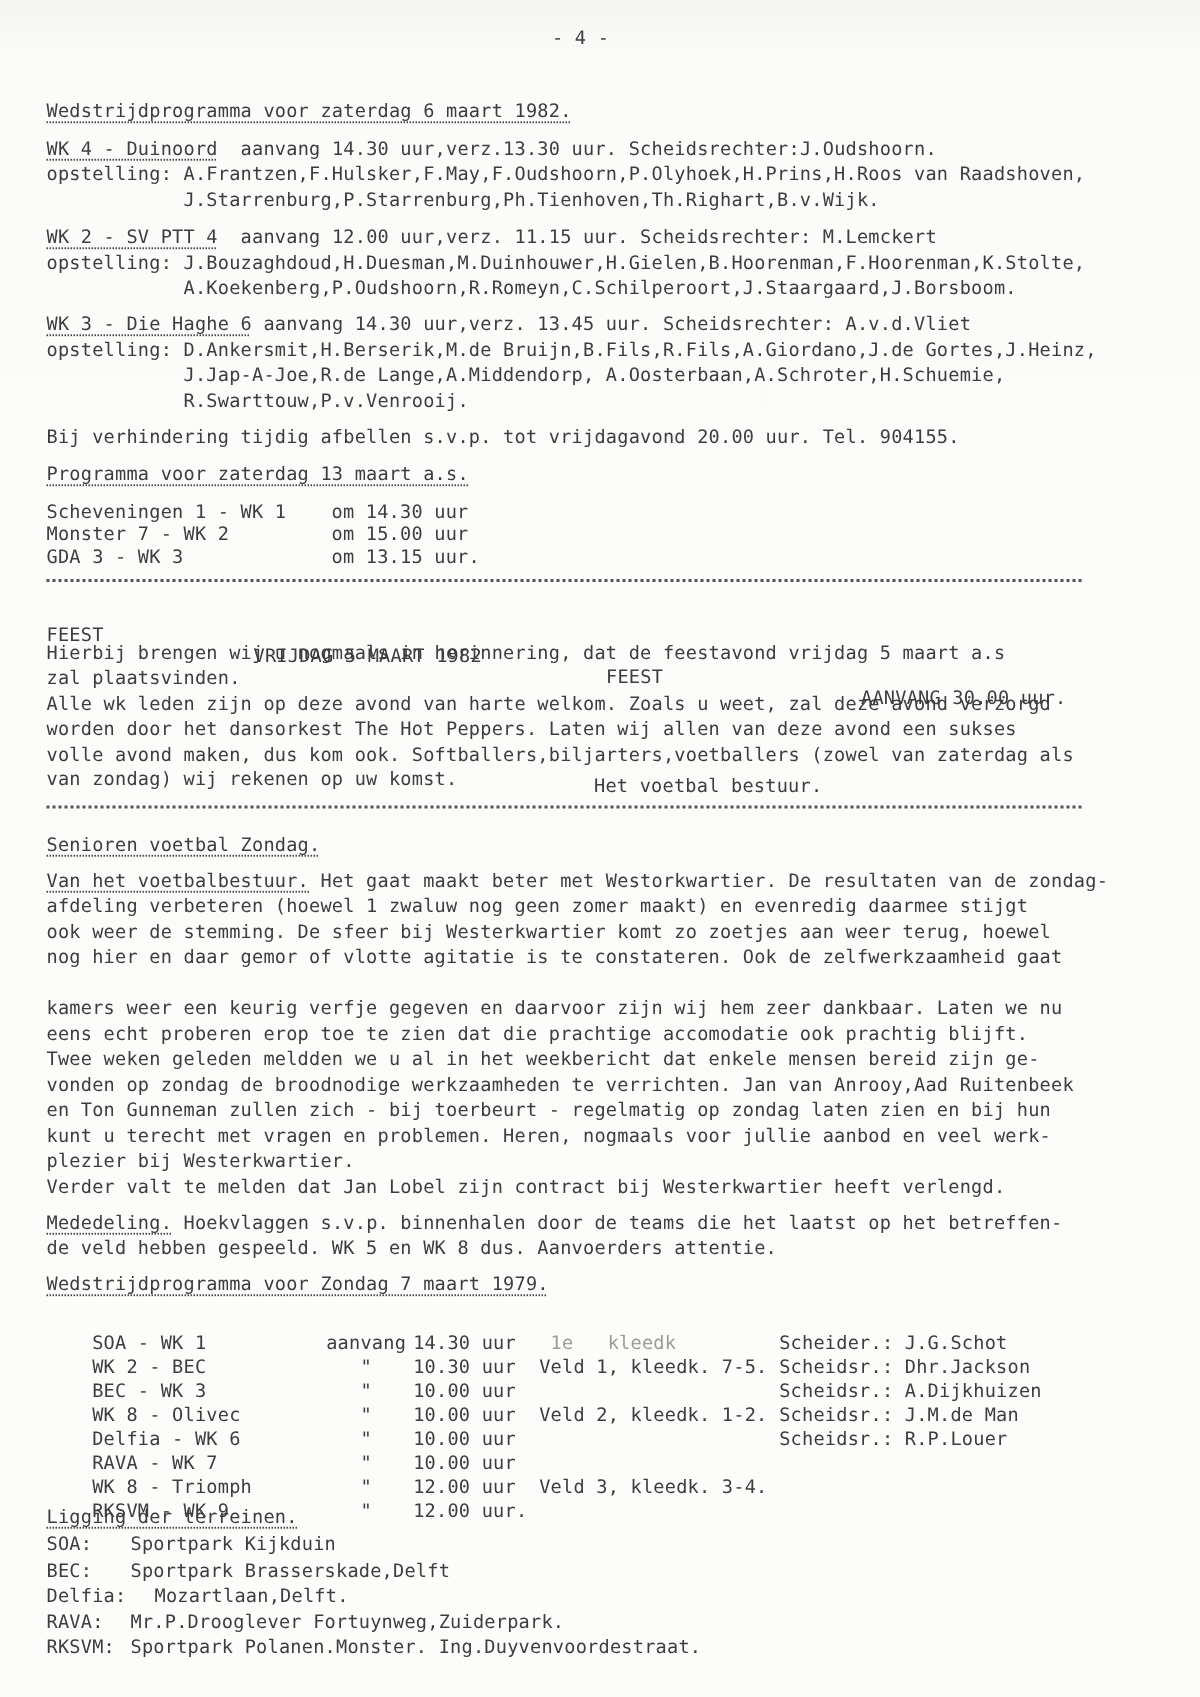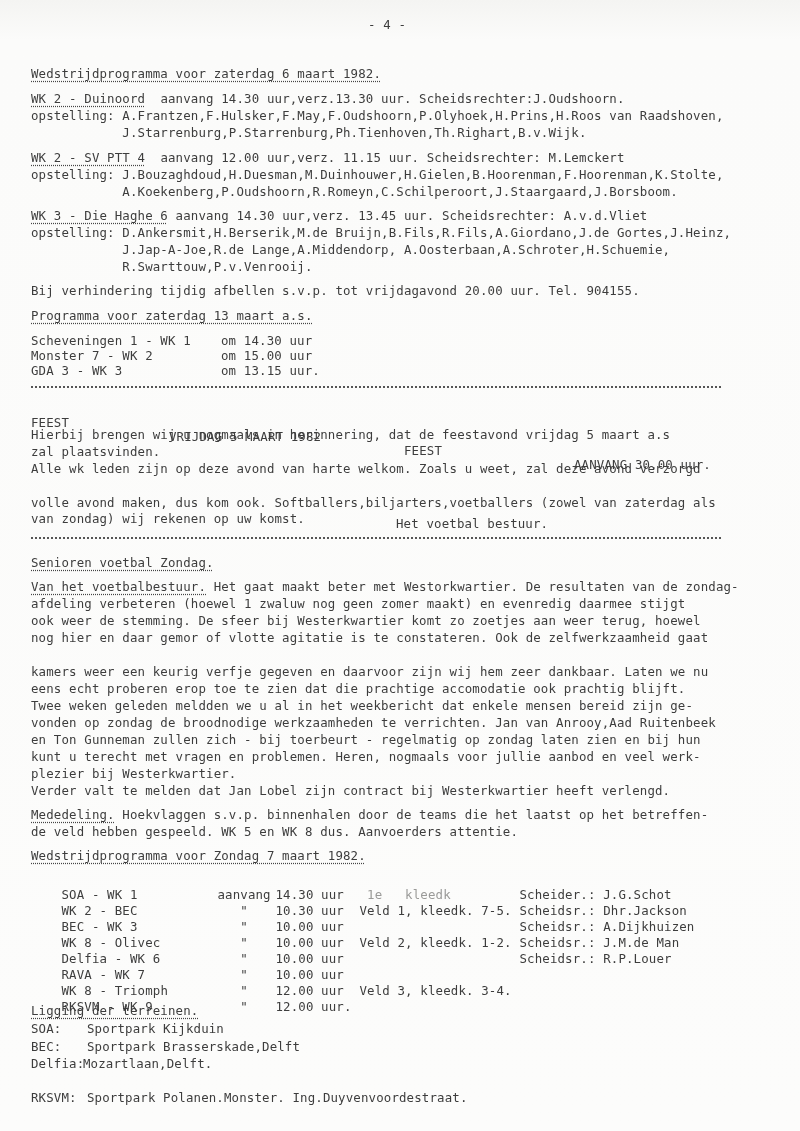--- a/index.html
+++ b/index.html
@@ -29,21 +29,21 @@
 </style>
 </head>
 <body>
 
 <div class="page">
 
   <div class="line pagenum">- 4 -</div>
 
   <div class="line ul" style="top:67px">Wedstrijdprogramma voor zaterdag 6 maart 1982.</div>
 
-  <div class="line" style="top:92px"><span class="ul">WK 2 - Duinoord</span><span>  aanvang 14.30 uur,verz.13.30 uur. Scheidsrechter:J.Oudshoorn.</span></div>
+  <div class="line" style="top:92px"><span class="ul">WK 4 - Duinoord</span><span>  aanvang 14.30 uur,verz.13.30 uur. Scheidsrechter:J.Oudshoorn.</span></div>
   <div class="line" style="top:109px">opstelling: A.Frantzen,F.Hulsker,F.May,F.Oudshoorn,P.Olyhoek,H.Prins,H.Roos van Raadshoven,</div>
   <div class="line" style="top:126px">            J.Starrenburg,P.Starrenburg,Ph.Tienhoven,Th.Righart,B.v.Wijk.</div>
 
   <div class="line" style="top:151px"><span class="ul">WK 2 - SV PTT 4</span><span>  aanvang 12.00 uur,verz. 11.15 uur. Scheidsrechter: M.Lemckert</span></div>
   <div class="line" style="top:168px">opstelling: J.Bouzaghdoud,H.Duesman,M.Duinhouwer,H.Gielen,B.Hoorenman,F.Hoorenman,K.Stolte,</div>
   <div class="line" style="top:185px">            A.Koekenberg,P.Oudshoorn,R.Romeyn,C.Schilperoort,J.Staargaard,J.Borsboom.</div>
 
   <div class="line" style="top:209px"><span class="ul">WK 3 - Die Haghe 6</span><span> aanvang 14.30 uur,verz. 13.45 uur. Scheidsrechter: A.v.d.Vliet</span></div>
   <div class="line" style="top:226px">opstelling: D.Ankersmit,H.Berserik,M.de Bruijn,B.Fils,R.Fils,A.Giordano,J.de Gortes,J.Heinz,</div>
   <div class="line" style="top:243px">            J.Jap-A-Joe,R.de Lange,A.Middendorp, A.Oosterbaan,A.Schroter,H.Schuemie,</div>
@@ -60,20 +60,21 @@
 
   <div class="line" style="top:402px; width:700px">
     <span style="position:absolute;left:0">FEEST</span>
     <span style="position:absolute;left:138px">VRIJDAG 5 MAART 1982</span>
     <span style="position:absolute;left:373px">FEEST</span>
     <span style="position:absolute;left:543px">AANVANG 30.00 uur.</span>
   </div>
   <div class="line" style="top:428px">Hierbij brengen wij u nogmaals in herinnering, dat de feestavond vrijdag 5 maart a.s</div>
   <div class="line" style="top:445px">zal plaatsvinden.</div>
   <div class="line" style="top:462px">Alle wk leden zijn op deze avond van harte welkom. Zoals u weet, zal deze avond verzorgd</div>
+  <div class="line" style="top:479px">worden door het dansorkest The Hot Peppers. Laten wij allen van deze avond een sukses</div>
   <div class="line" style="top:496px">volle avond maken, dus kom ook. Softballers,biljarters,voetballers (zowel van zaterdag als</div>
   <div class="line" style="top:512px">van zondag) wij rekenen op uw komst.</div>
   <div class="line" style="top:517px; left:396px">Het voetbal bestuur.</div>
 
   <div class="sep" style="top:537px"></div>
 
   <div class="line ul" style="top:556px">Senioren voetbal Zondag.</div>
   <div class="line" style="top:580px"><span class="ul">Van het voetbalbestuur.</span><span> Het gaat maakt beter met Westorkwartier. De resultaten van de zondag-</span></div>
   <div class="line" style="top:597px">afdeling verbeteren (hoewel 1 zwaluw nog geen zomer maakt) en evenredig daarmee stijgt</div>
   <div class="line" style="top:614px">ook weer de stemming. De sfeer bij Westerkwartier komt zo zoetjes aan weer terug, hoewel</div>
@@ -83,21 +84,21 @@
   <div class="line" style="top:699px">Twee weken geleden meldden we u al in het weekbericht dat enkele mensen bereid zijn ge-</div>
   <div class="line" style="top:716px">vonden op zondag de broodnodige werkzaamheden te verrichten. Jan van Anrooy,Aad Ruitenbeek</div>
   <div class="line" style="top:733px">en Ton Gunneman zullen zich - bij toerbeurt - regelmatig op zondag laten zien en bij hun</div>
   <div class="line" style="top:750px">kunt u terecht met vragen en problemen. Heren, nogmaals voor jullie aanbod en veel werk-</div>
   <div class="line" style="top:767px">plezier bij Westerkwartier.</div>
   <div class="line" style="top:784px">Verder valt te melden dat Jan Lobel zijn contract bij Westerkwartier heeft verlengd.</div>
 
   <div class="line" style="top:808px"><span class="ul">Mededeling.</span><span> Hoekvlaggen s.v.p. binnenhalen door de teams die het laatst op het betreffen-</span></div>
   <div class="line" style="top:825px">de veld hebben gespeeld. WK 5 en WK 8 dus. Aanvoerders attentie.</div>
 
-  <div class="line ul" style="top:849px">Wedstrijdprogramma voor Zondag 7 maart 1982.</div>
+  <div class="line ul" style="top:849px">Wedstrijdprogramma voor Zondag 7 maart 1979.</div>
 
   <div class="line" style="top:874px">
     <span style="display:inline-block;width:156px">SOA - WK 1</span><span style="display:inline-block;width:58px">aanvang</span><span style="display:inline-block;width:84px">14.30 uur</span><span class="faint" style="display:inline-block;width:160px"> 1e   kleedk</span><span>Scheider.: J.G.Schot</span>
   </div>
   <div class="line" style="top:890px">
     <span style="display:inline-block;width:156px">WK 2 - BEC</span><span style="display:inline-block;width:58px">   "   </span><span style="display:inline-block;width:84px">10.30 uur</span><span style="display:inline-block;width:160px">Veld 1, kleedk. 7-5.</span><span>Scheidsr.: Dhr.Jackson</span>
   </div>
   <div class="line" style="top:906px">
     <span style="display:inline-block;width:156px">BEC - WK 3</span><span style="display:inline-block;width:58px">   "   </span><span style="display:inline-block;width:84px">10.00 uur</span><span style="display:inline-block;width:160px"></span><span>Scheidsr.: A.Dijkhuizen</span>
   </div>
@@ -113,15 +114,16 @@
   <div class="line" style="top:970px">
     <span style="display:inline-block;width:156px">WK 8 - Triomph</span><span style="display:inline-block;width:58px">   "   </span><span style="display:inline-block;width:84px">12.00 uur</span><span style="display:inline-block;width:160px">Veld 3, kleedk. 3-4.</span><span></span>
   </div>
   <div class="line" style="top:986px">
     <span style="display:inline-block;width:156px">RKSVM - WK 9</span><span style="display:inline-block;width:58px">   "   </span><span style="display:inline-block;width:84px">12.00 uur.</span><span style="display:inline-block;width:160px"></span><span></span>
   </div>
 
   <div class="line ul" style="top:1004px">Ligging der terreinen.</div>
   <div class="line" style="top:1022px"><span style="display:inline-block;width:56px">SOA:   </span><span>Sportpark Kijkduin</span></div>
   <div class="line" style="top:1040px"><span style="display:inline-block;width:56px">BEC:   </span><span>Sportpark Brasserskade,Delft</span></div>
-  <div class="line" style="top:1057px"><span style="display:inline-block;width:52px">Delfia:</span><span>Mozartlaan,Delft.</span></div>
+  <div class="line" style="top:1057px"><span style="display:inline-block;width:72px">Delfia:</span><span>Mozartlaan,Delft.</span></div>
+  <div class="line" style="top:1074px"><span style="display:inline-block;width:56px">RAVA:  </span><span>Mr.P.Drooglever Fortuynweg,Zuiderpark.</span></div>
   <div class="line" style="top:1091px"><span style="display:inline-block;width:56px">RKSVM: </span><span>Sportpark Polanen.Monster. Ing.Duyvenvoordestraat.</span></div>
 </div>
 
 </body></html>

